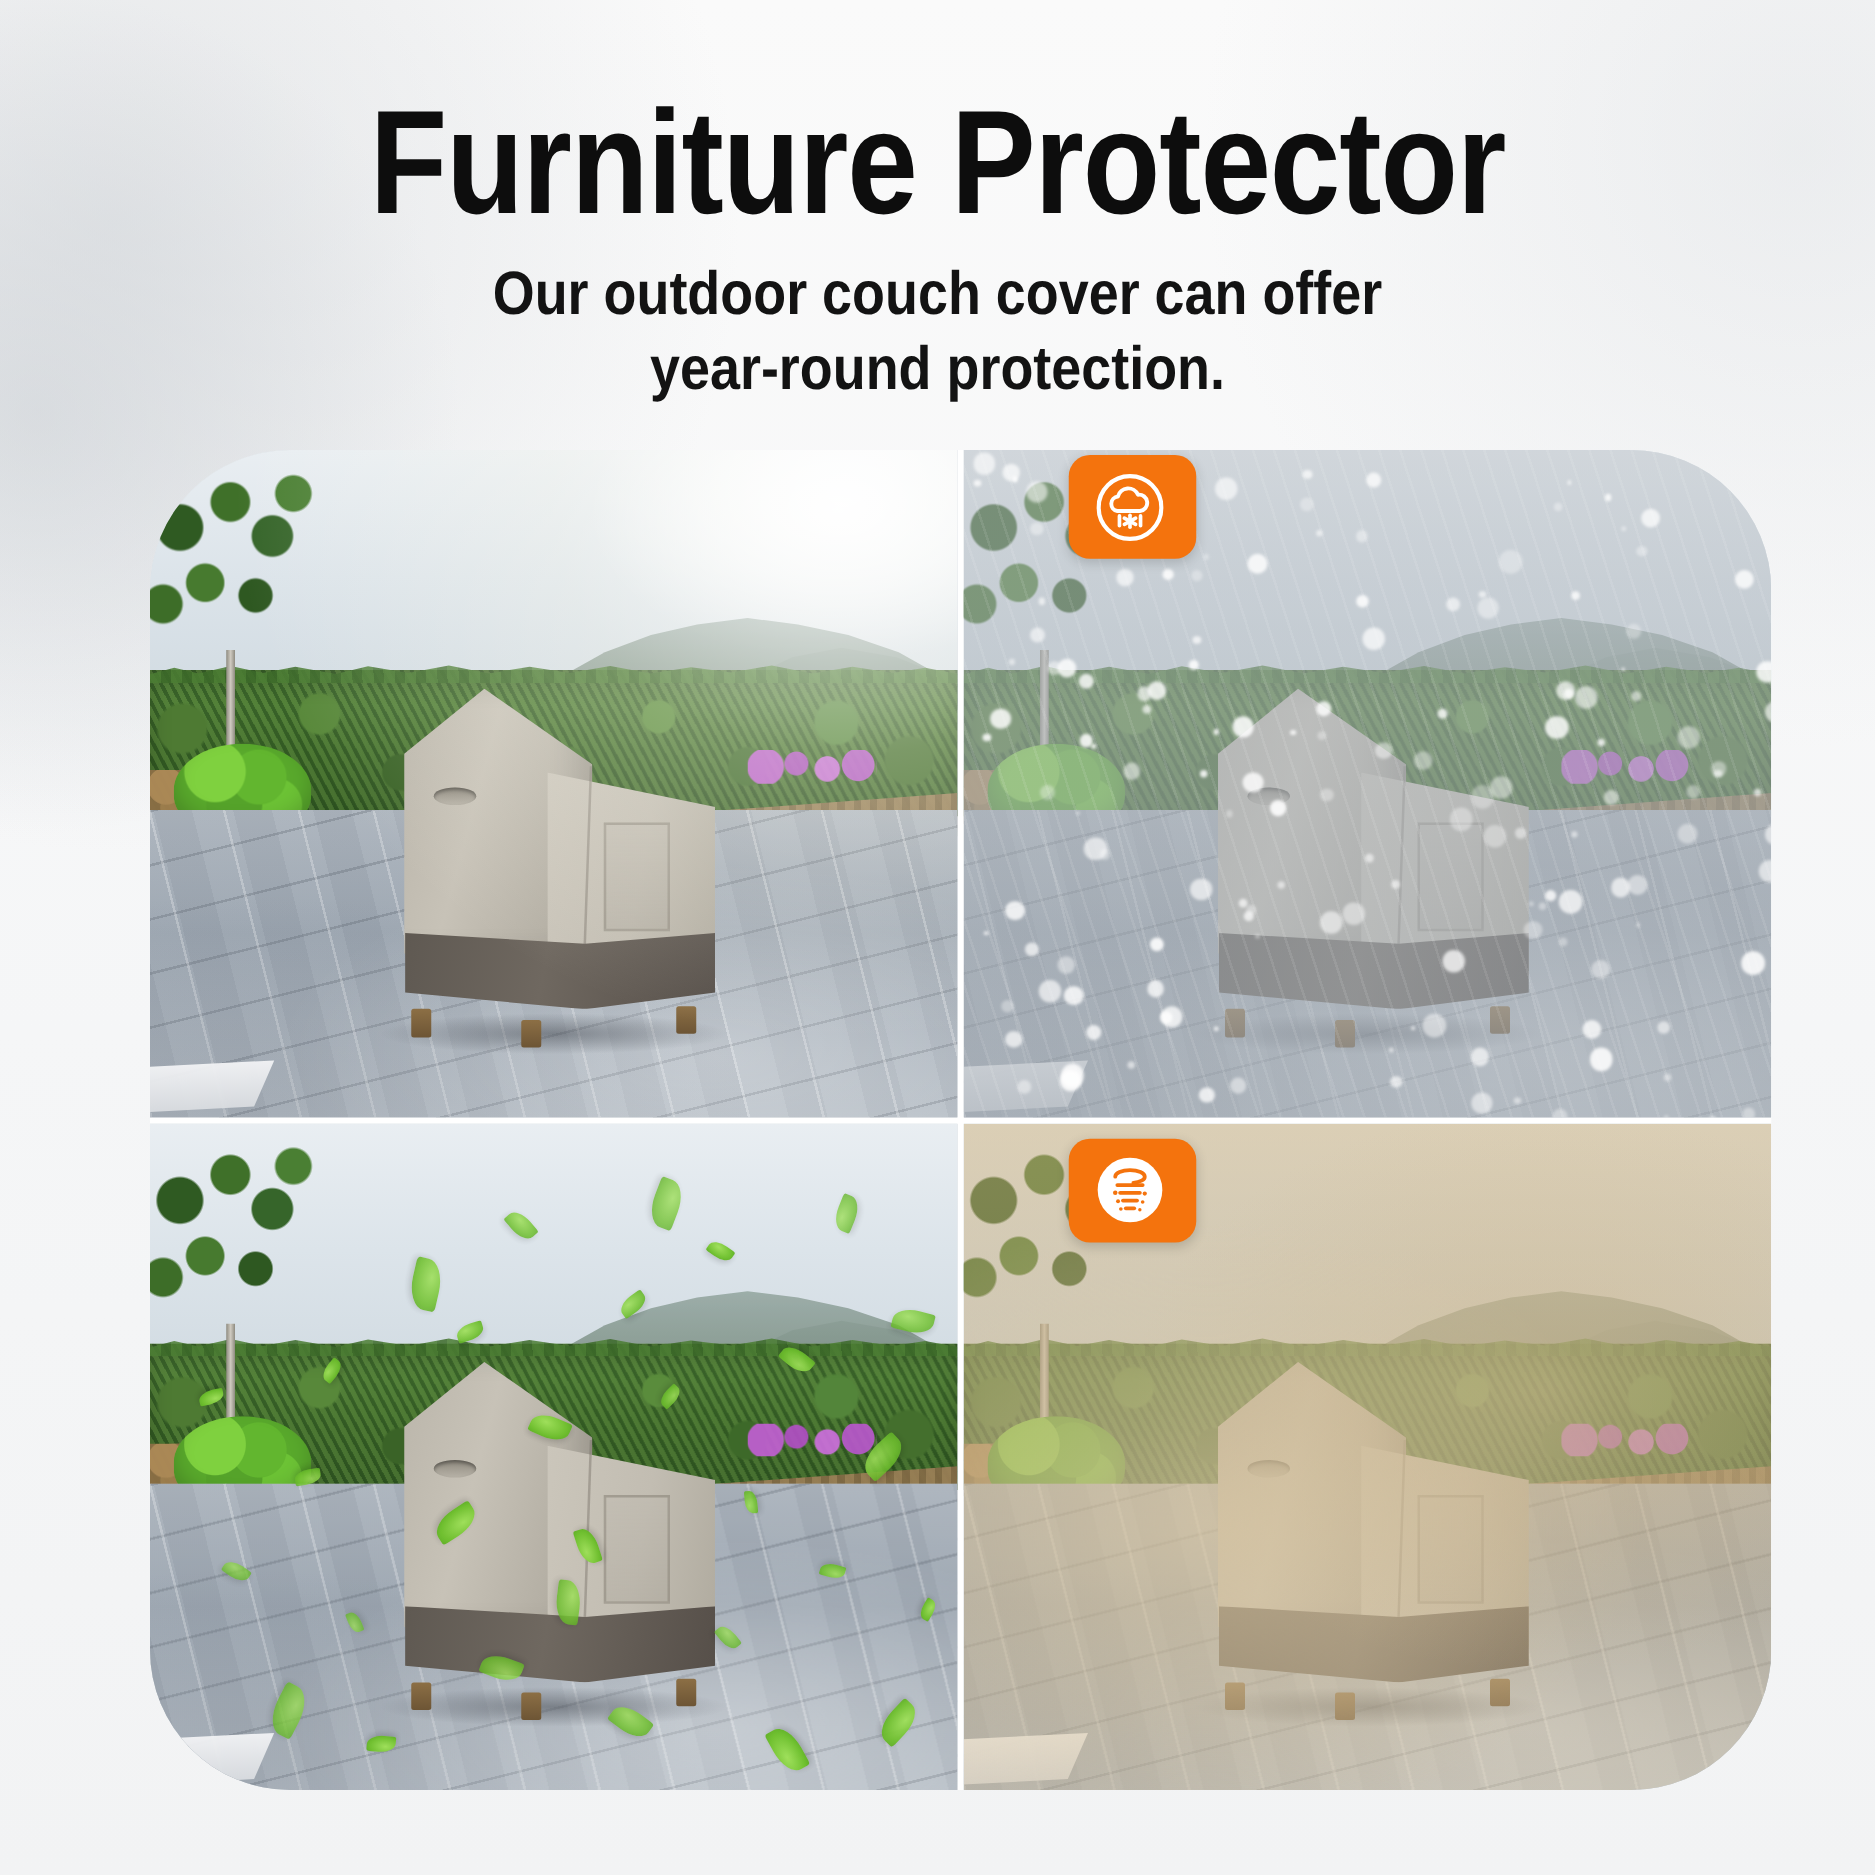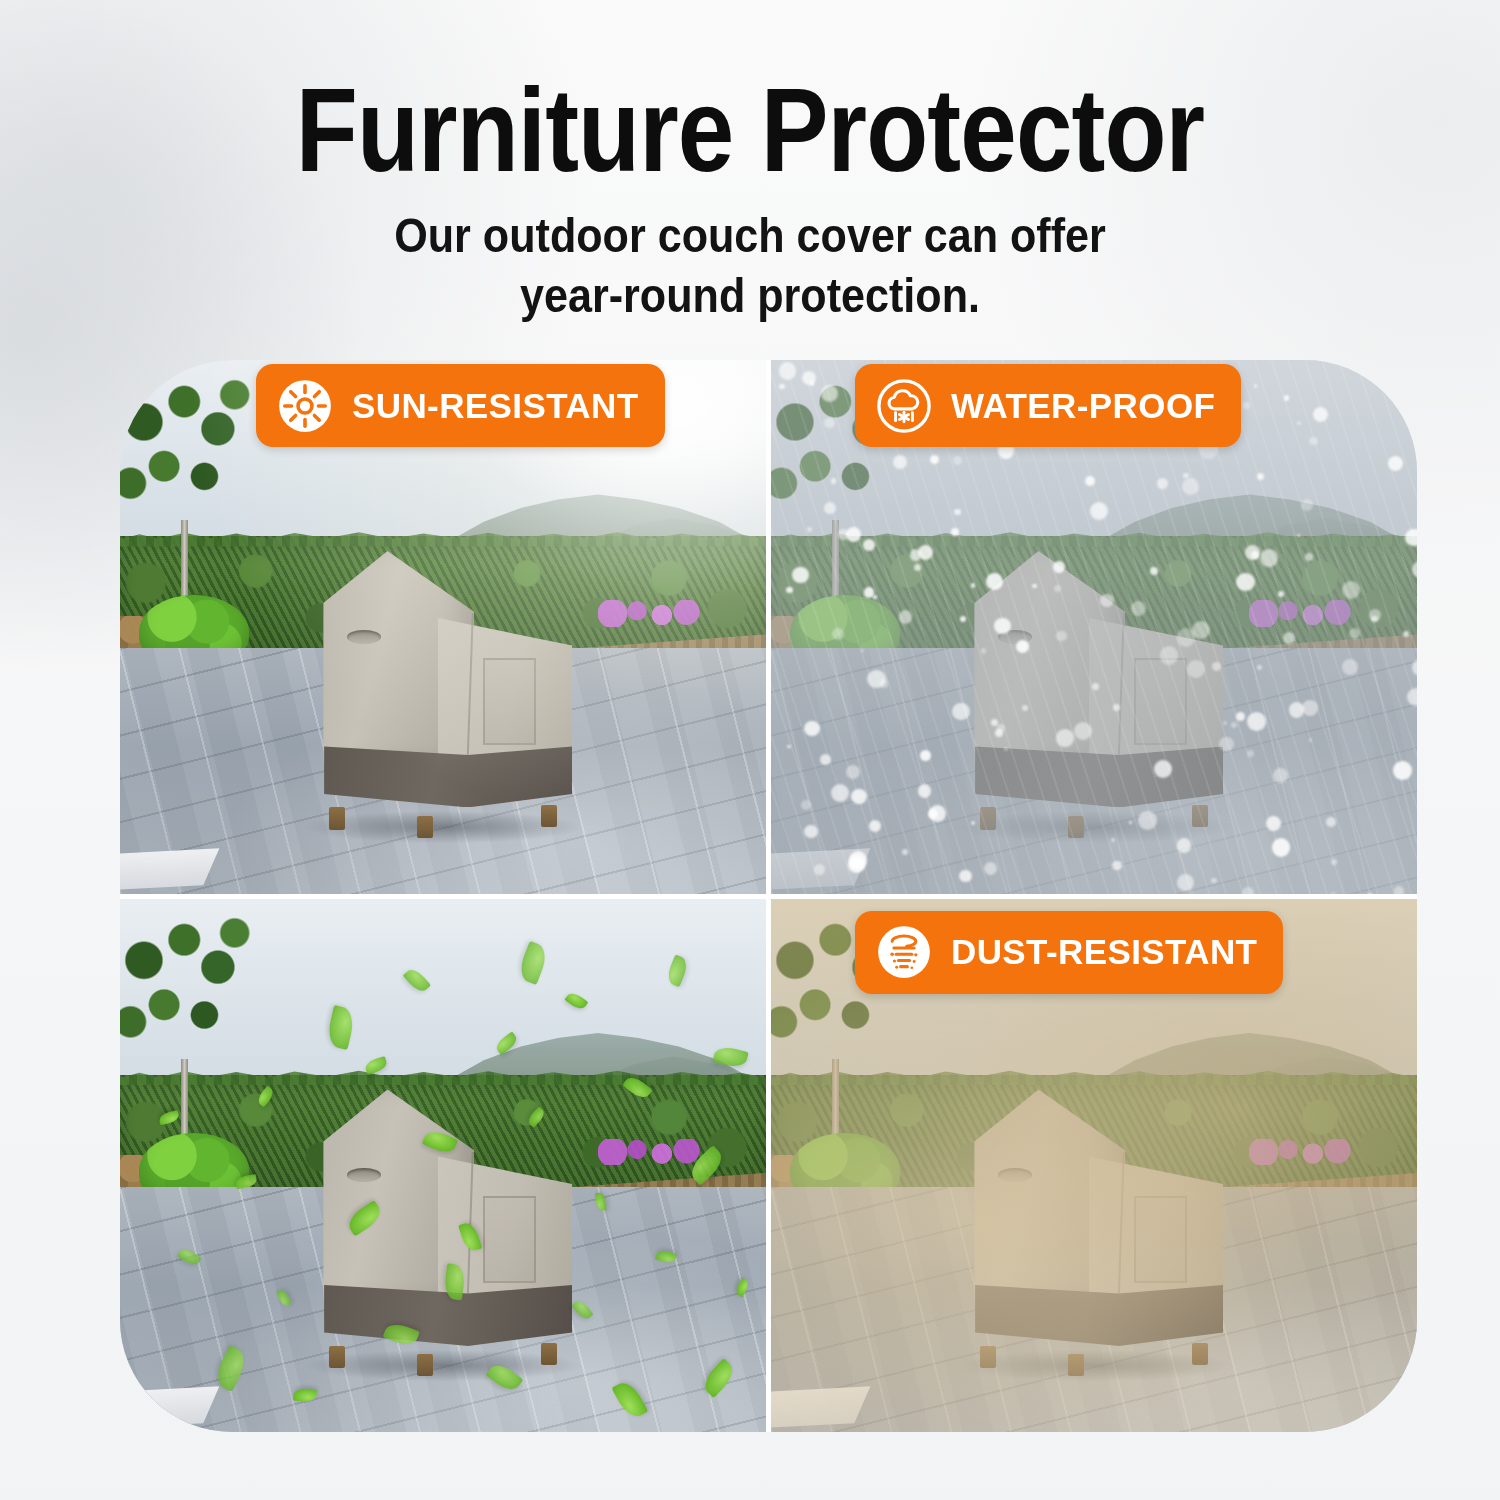--- a/index.html
+++ b/index.html
@@ -334,37 +334,20 @@
           <div class="leg l2"></div>
           <div class="leg l3"></div>
         <div class="back"></div>
           <div class="front"></div>
         <div class="seam"></div>
           <div class="pocket"></div>
           <div class="handle"></div>
         <div class="band"></div>
       </div>
       <div class="ov ov-sun"></div>
-    </div>
-    <div class="badge b-sun">
-      <svg class="badge-icon" viewBox="0 0 48 48">
-        <circle cx="24" cy="24" r="23" fill="#ffffff"></circle>
-        <circle cx="24" cy="24" r="6.2" fill="none" stroke="#f4730d" stroke-width="3.2"></circle>
-        <g stroke="#f4730d" stroke-width="3.2" stroke-linecap="round">
-          <line x1="24" y1="6" x2="24" y2="12"></line>
-          <line x1="24" y1="36" x2="24" y2="42"></line>
-          <line x1="6" y1="24" x2="12" y2="24"></line>
-          <line x1="36" y1="24" x2="42" y2="24"></line>
-          <line x1="11.3" y1="11.3" x2="15.6" y2="15.6"></line>
-          <line x1="32.4" y1="32.4" x2="36.7" y2="36.7"></line>
-          <line x1="11.3" y1="36.7" x2="15.6" y2="32.4"></line>
-          <line x1="32.4" y1="15.6" x2="36.7" y2="11.3"></line>
-        </g>
-      </svg>
-      <span class="badge-label">SUN-RESISTANT</span>
     </div>
   </div>
 
   <div class="cell">
     <div class="scene">
       <div class="sky"></div>
       <div class="mountain2"></div>
         <div class="mountain"></div>
       <div class="wall"></div>
         <div class="hedge"></div>
@@ -549,21 +532,20 @@
         <circle cx="24" cy="24" r="22.3" fill="none" stroke="#ffffff" stroke-width="3"></circle>
         <path d="M15 26.5a5.2 5.2 0 0 1 .4-10.3 7.6 7.6 0 0 1 14.3-1.3 5.6 5.6 0 0 1 1.4 11.6z" fill="none" stroke="#ffffff" stroke-width="2.8" stroke-linejoin="round"></path>
         <g stroke="#ffffff" stroke-width="2.6" stroke-linecap="round">
           <line x1="16.5" y1="30" x2="16.5" y2="37"></line>
           <line x1="31.5" y1="30" x2="31.5" y2="37"></line>
           <line x1="24" y1="29.5" x2="24" y2="38"></line>
           <line x1="20" y1="31.5" x2="28" y2="36"></line>
           <line x1="28" y1="31.5" x2="20" y2="36"></line>
         </g>
       </svg>
-      <span class="badge-label">WATER-PROOF</span>
     </div>
   </div>
 
   <div class="cell">
     <div class="scene">
       <div class="sky"></div>
       <div class="mountain2"></div>
         <div class="mountain"></div>
       <div class="wall"></div>
         <div class="hedge"></div>
@@ -666,17 +648,16 @@
         </g>
         <g fill="#f4730d">
           <circle cx="13.5" cy="26" r="1.6"></circle>
           <circle cx="34.5" cy="26.5" r="1.5"></circle>
           <circle cx="15.5" cy="32" r="1.4"></circle>
           <circle cx="33" cy="32.5" r="1.3"></circle>
           <circle cx="17.5" cy="37.5" r="1.3"></circle>
           <circle cx="31" cy="38" r="1.2"></circle>
         </g>
       </svg>
-      <span class="badge-label">DUST-RESISTANT</span>
     </div>
   </div>
 
 </div>
 
 </body></html>

